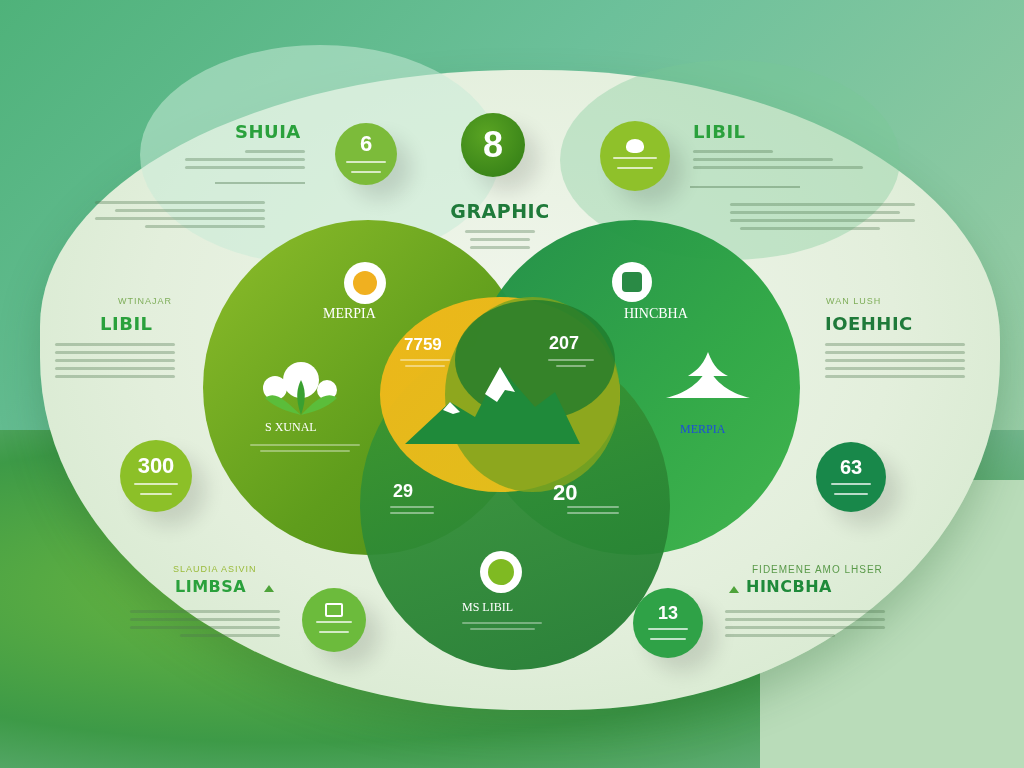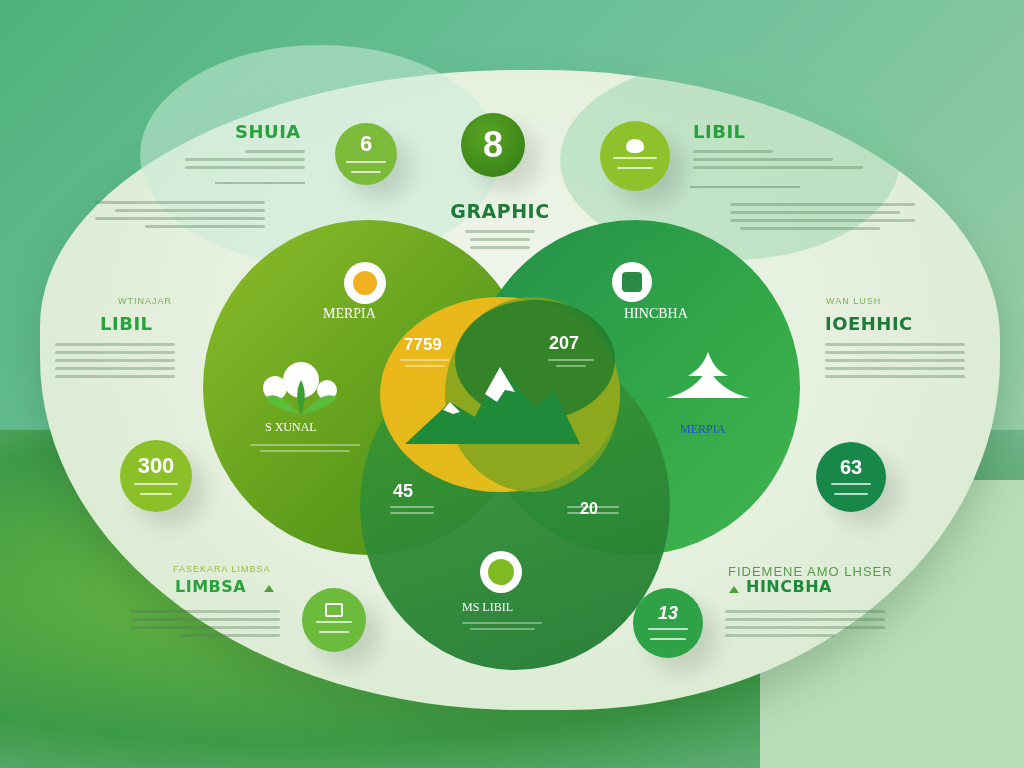--- a/index.html
+++ b/index.html
@@ -162,61 +162,61 @@
 <div class="abs txt-white" style="left:404px;top:335px;font-size:17px;">7759</div>
 <div class="abs" style="left:400px;top:355px;width:50px;">
     <div class="line-w" style="opacity:.6;"></div>
     <div class="line-w" style="opacity:.6;width:40px;"></div>
   </div>
 <div class="abs txt-white" style="left:549px;top:333px;font-size:18px;">207</div>
 <div class="abs" style="left:548px;top:355px;width:46px;">
     <div class="line-w" style="opacity:.6;"></div>
     <div class="line-w" style="opacity:.6;width:30px;"></div>
   </div>
-<div class="abs txt-white" style="left:393px;top:481px;font-size:18px;">45</div>
+<div class="abs txt-white" style="left:393px;top:481px;font-size:18px;">29</div>
 <div class="abs" style="left:390px;top:502px;width:44px;">
     <div class="line-w" style="opacity:.6;"></div>
     <div class="line-w" style="opacity:.6;"></div>
   </div>
-<div class="abs txt-white" style="left:580px;top:480px;font-size:16px;margin-top:20px;">20</div>
+<div class="abs txt-white" style="left:553px;top:480px;font-size:22px;">20</div>
 <div class="abs" style="left:567px;top:502px;width:52px;">
     <div class="line-w" style="opacity:.6;"></div>
     <div class="line-w" style="opacity:.6;"></div>
   </div>
 
 <div class="abs icon-circle" style="left:480px;top:551px;width:42px;height:42px;">
   <span style="width:26px;height:26px;border-radius:50%;background:#7fba22;display:block;"></span>
 </div>
 <div class="abs" style="left:462px;top:600px;font-size:12px;color:#fff;font-family:'Liberation Serif',serif;">MS LIBIL</div>
 <div class="abs" style="left:462px;top:618px;width:80px;">
   <div class="line-w" style="opacity:.5;"></div>
     <div class="line-w" style="opacity:.5;width:65px;"></div>
 </div>
 
-<div class="abs" style="left:173px;top:564px;font-size:9px;color:#9abb3a;letter-spacing:1px;">FASEKARA LIMBSA</div>
+<div class="abs" style="left:173px;top:564px;font-size:9px;color:#9abb3a;letter-spacing:1px;">SLAUDIA ASIVIN</div>
 <div class="abs heading" style="left:175px;top:577px;font-size:16px;font-family:'DejaVu Sans',sans-serif;">LIMBSA</div>
 <span class="abs" style="left:264px;top:585px;width:0;height:0;border-left:5px solid transparent;border-right:5px solid transparent;border-bottom:7px solid #4ea33a;"></span>
 <div class="abs" style="left:130px;top:605px;width:150px;">
   <div class="line"></div>
     <div class="line"></div>
     <div class="line"></div>
     <div class="line" style="width:100px;margin-left:50px;"></div>
 </div>
 <div class="abs badge" style="left:302px;top:588px;width:64px;height:64px;background:#6cbb3c;">
   <span style="width:14px;height:10px;border:2px solid #fff;border-radius:2px;display:block;"></span>
   <div class="line-w" style="width:36px;"></div>
     <div class="line-w" style="width:30px;"></div>
 </div>
 
-<div class="abs" style="left:728px;top:564px;font-size:13px;color:#5a9a4a;letter-spacing:1px;">FIDEMENE AMO LHSER</div>
+<div class="abs" style="left:752px;top:564px;font-size:10px;color:#5a9a4a;letter-spacing:1px;">FIDEMENE AMO LHSER</div>
 <span class="abs" style="left:729px;top:586px;width:0;height:0;border-left:5px solid transparent;border-right:5px solid transparent;border-bottom:7px solid #4ea33a;"></span>
 <div class="abs heading" style="left:746px;top:577px;font-size:16px;color:#1f8a3a;font-family:'DejaVu Sans',sans-serif;">HINCBHA</div>
 <div class="abs" style="left:725px;top:605px;width:160px;">
   <div class="line"></div>
     <div class="line"></div>
     <div class="line"></div>
     <div class="line" style="width:110px;"></div>
 </div>
 <div class="abs badge" style="left:633px;top:588px;width:70px;height:70px;background:#2fa247;">
-  <span class="txt-white" style="font-size:18px;font-style:italic;">13</span>
+  <span class="txt-white" style="font-size:18px;">13</span>
   <div class="line-w" style="width:40px;"></div>
     <div class="line-w" style="width:36px;"></div>
 </div>
 
 </body></html>

